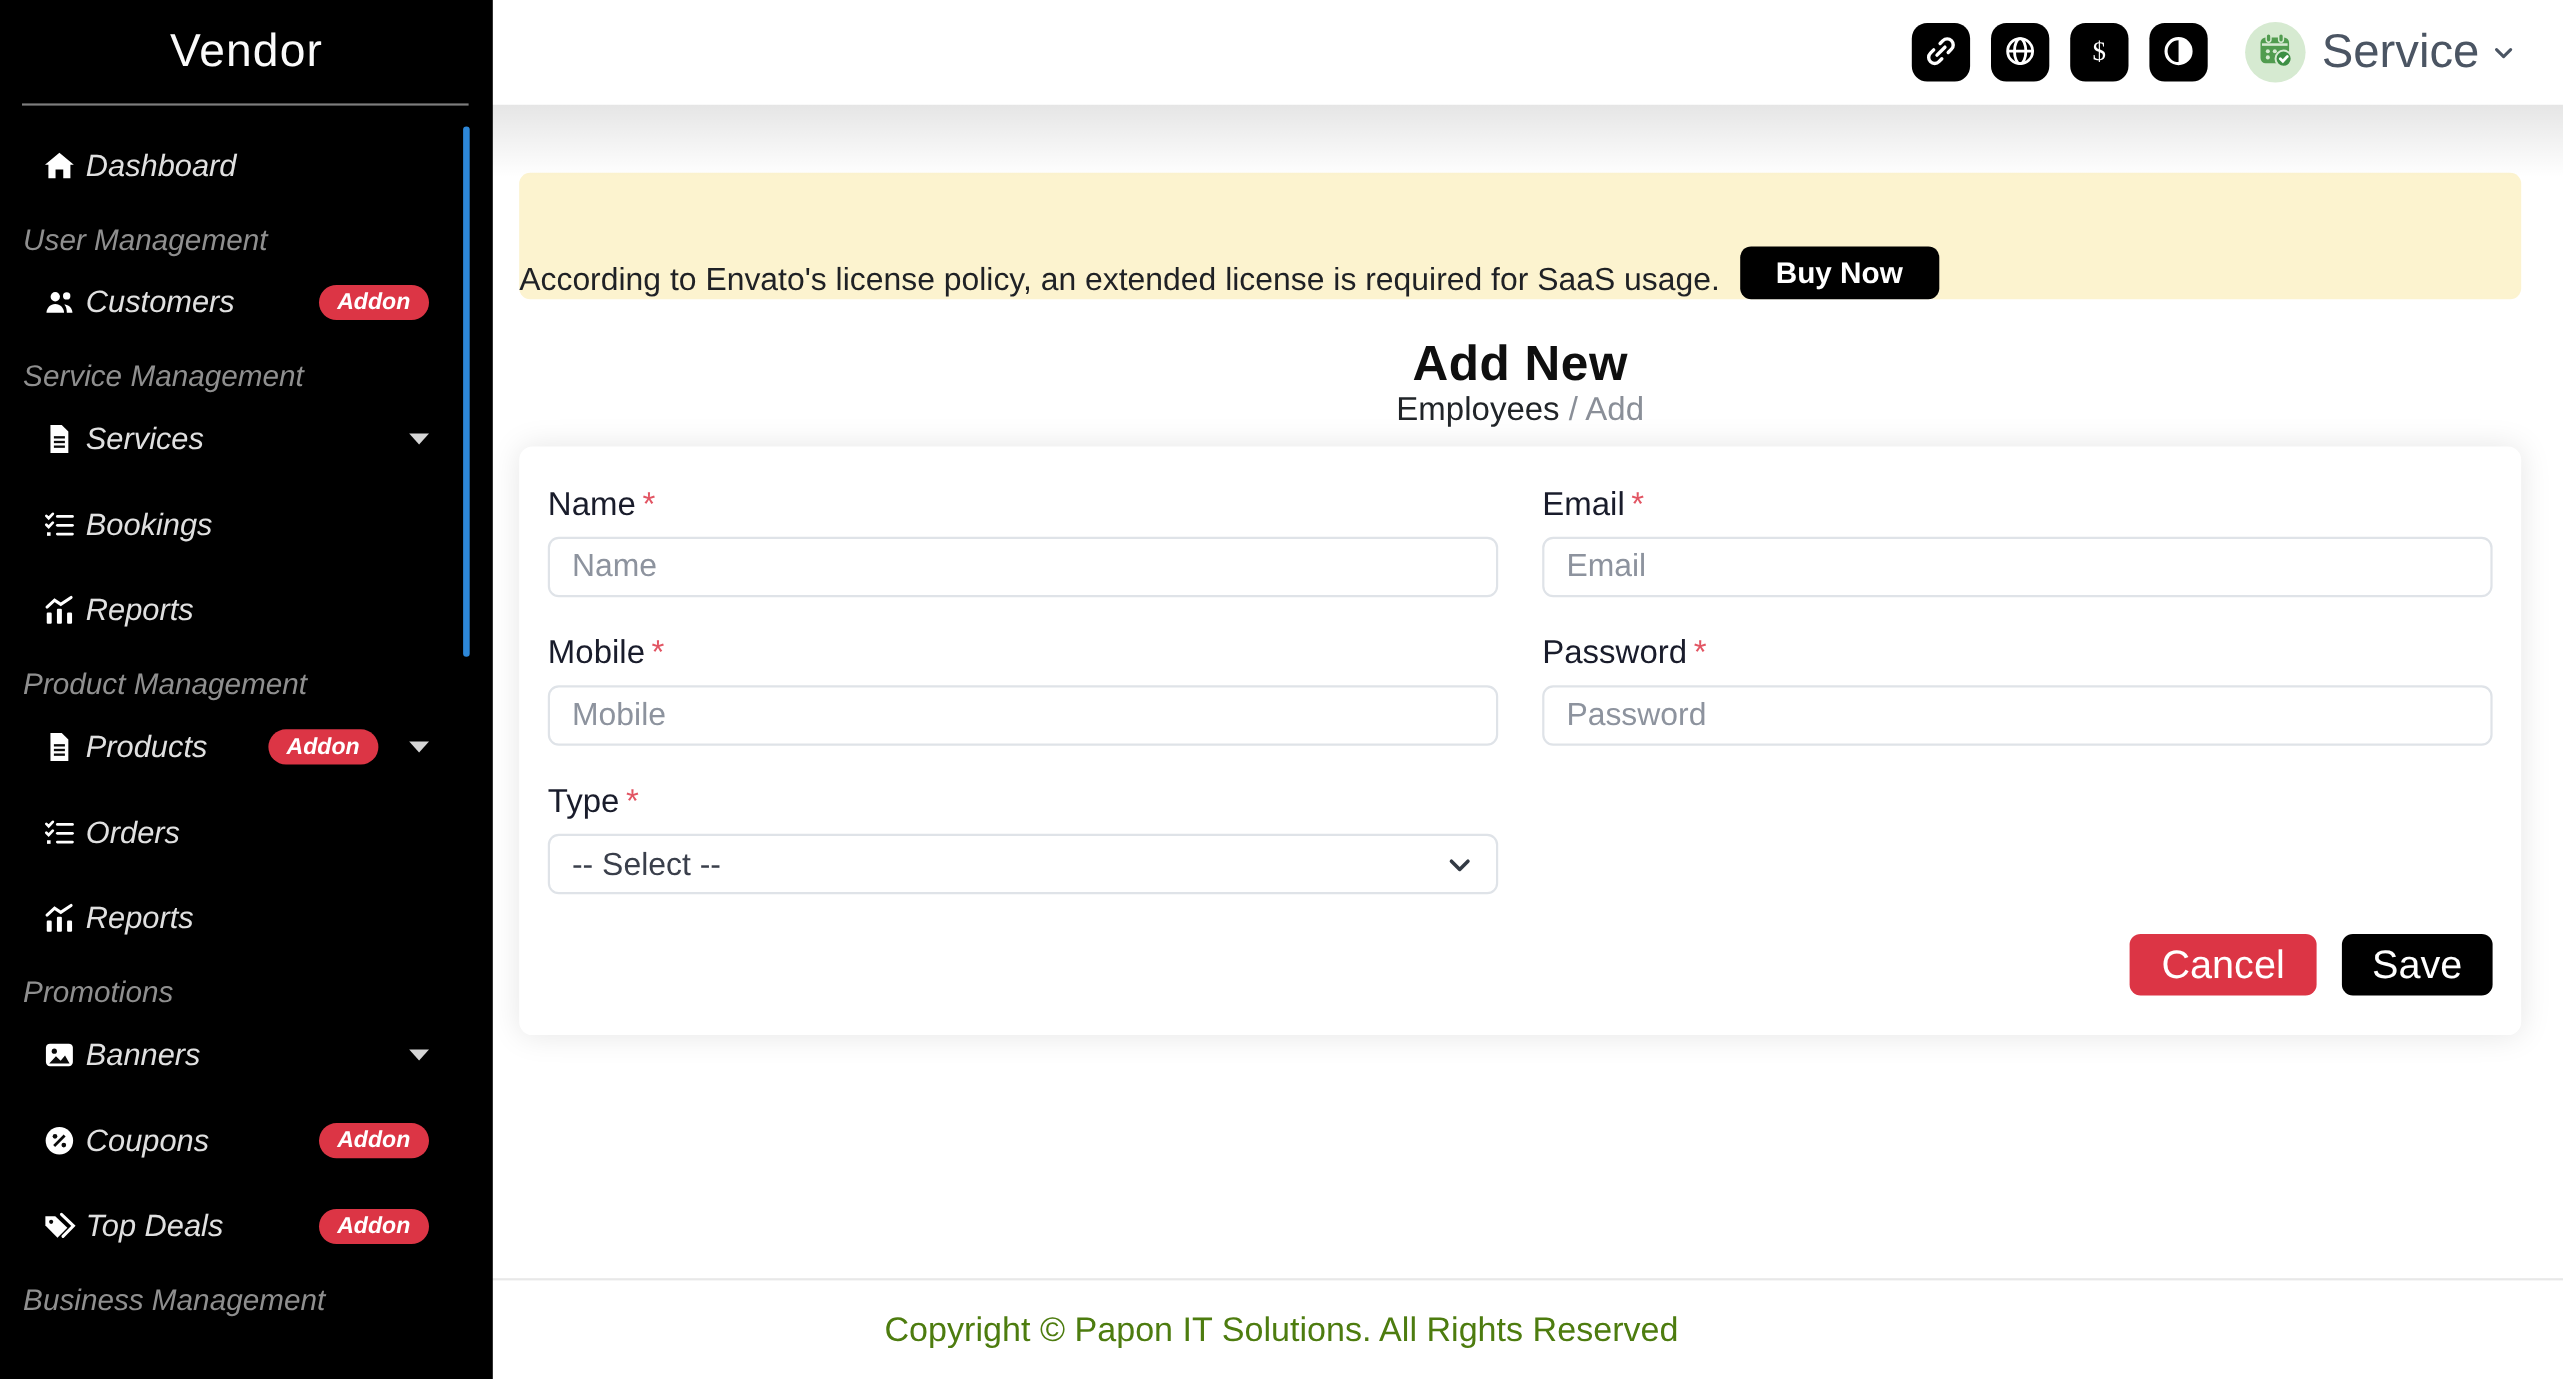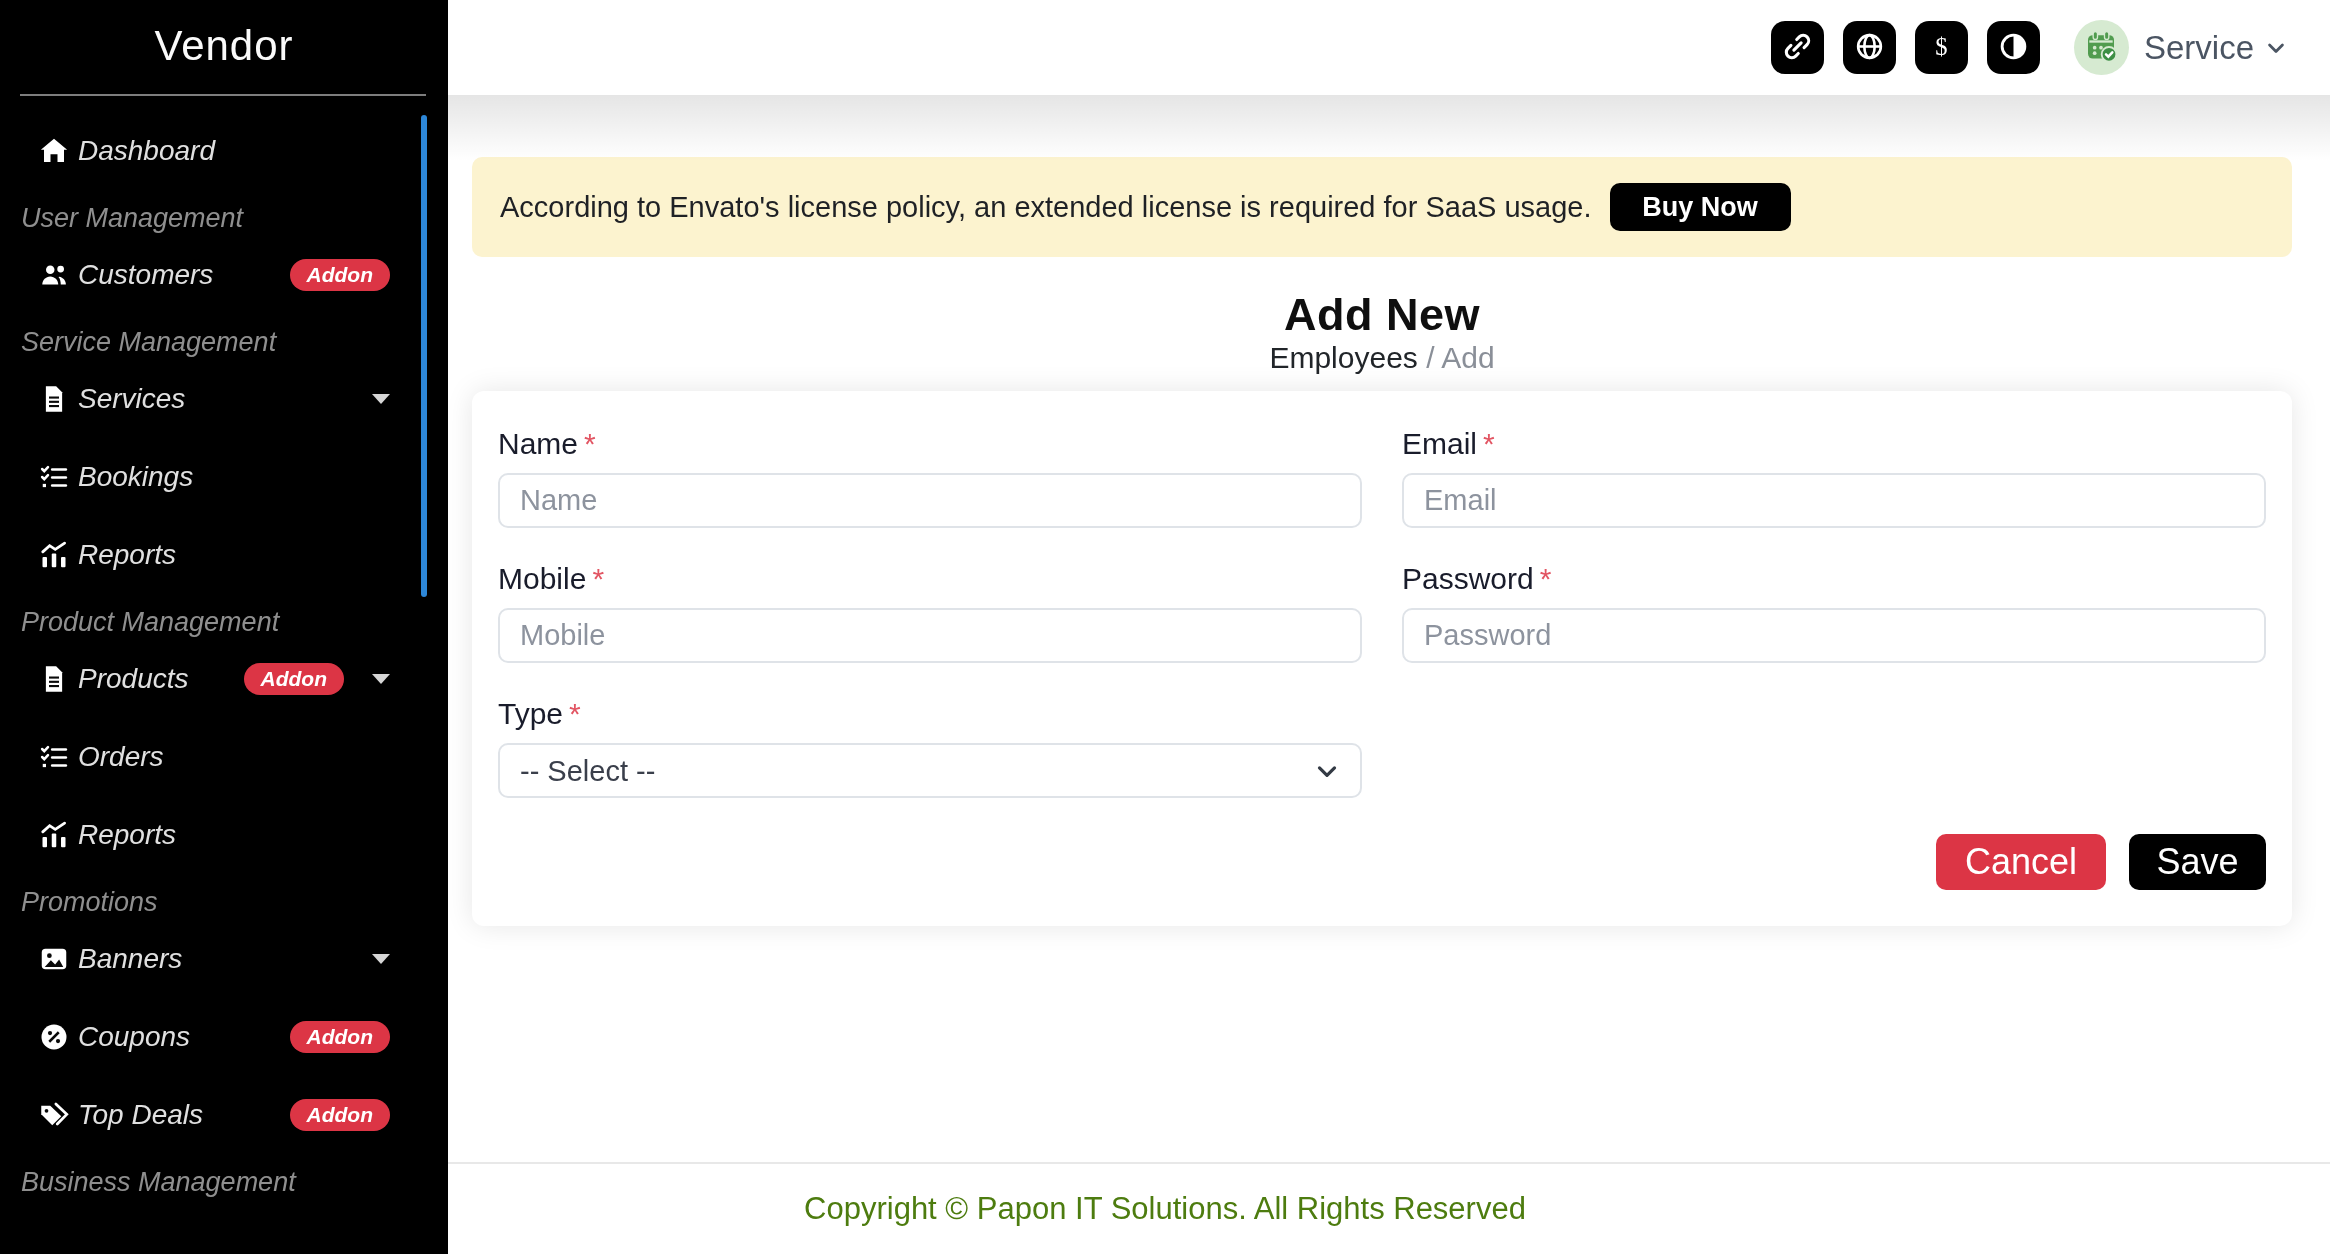--- a/index.html
+++ b/index.html
@@ -38,27 +38,27 @@
   .topbar-shadow { position:absolute; left:0; top:95px; width:100%; height:66px;
                    background:linear-gradient(to bottom, rgba(0,0,0,0.10), rgba(0,0,0,0)); }
   .icon-btn { width:53px; height:53px; background:#000; border-radius:14px; border:none;
               display:flex; align-items:center; justify-content:center; margin-left:19px;
               cursor:pointer; }
   .icon-btn svg { width:31px; height:31px; }
   .avatar { width:55px; height:55px; border-radius:50%; background:#d6ead1;
             margin-left:34px; display:flex; align-items:center; justify-content:center;
             cursor:pointer; }
   .avatar svg { width:40px; height:40px; }
-  .profile-name { margin-left:15px; font-size:33px; color:#4b5563; cursor:pointer; }
+  .profile-name { margin-left:15px; font-size:43px; color:#4b5563; cursor:pointer; }
   .profile-caret { margin-left:8px; cursor:pointer; display:flex; }
 
   .content { padding:0 38px 0 39px; }
 
-  .license-banner { margin-top:62px; height:100px; background:#fcf3cf; border-radius:10px;
-                    display:flex; align-items:center; padding-left:28px; }
+  .license-banner { margin-top:62px; height:115px; background:#fcf3cf; border-radius:10px;
+                    display:flex; align-items:flex-end; }
   .license-text { font-size:29px; color:#1f2125; }
   .buy-now-btn { margin-left:18px; width:181px; height:48px; background:#000; color:#fff;
                  border:none; border-radius:10px; font-size:27px; font-weight:600;
                  font-family:"Liberation Sans", sans-serif; cursor:pointer; }
 
   .title-row { margin-top:32px; display:flex; align-items:center; justify-content:space-between;flex-direction:column; }
   .page-title { font-size:45px; font-weight:700; color:#0f0f0f; letter-spacing:0.5px; }
   .breadcrumb { font-size:30px; }
   .crumb-parent { color:#212529; cursor:pointer; }
   .crumb-sep, .crumb-current { color:#8a8f98; }

